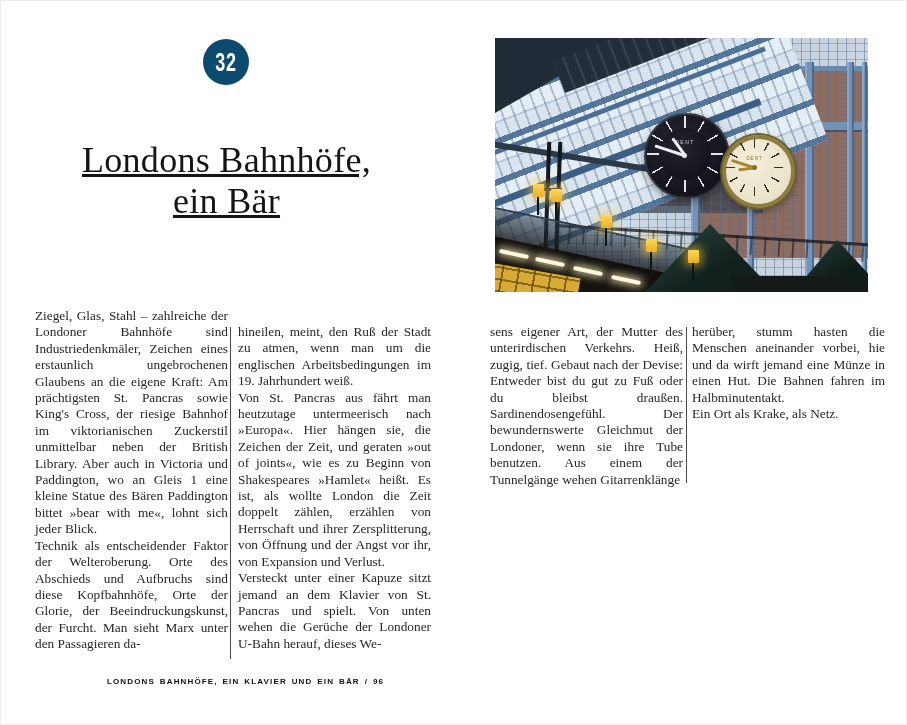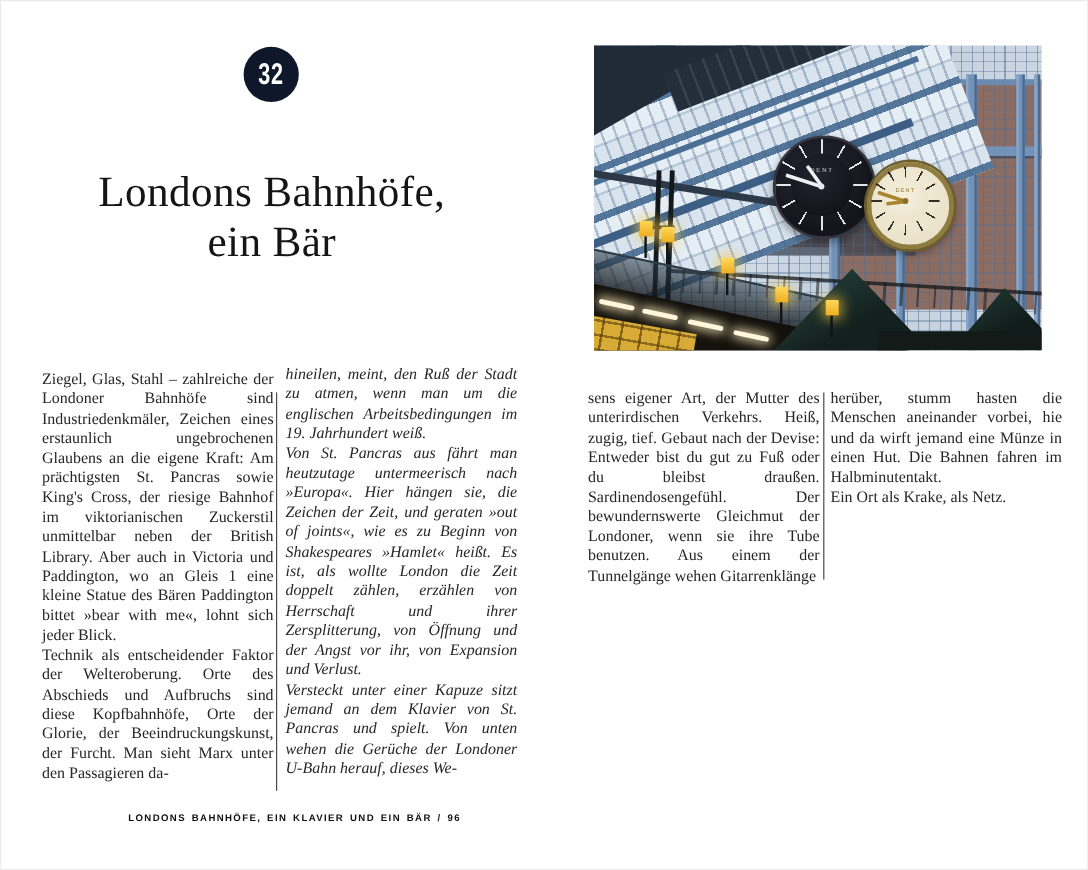--- a/index.html
+++ b/index.html
@@ -4,35 +4,35 @@
 <style>
   html,body{margin:0;padding:0;background:#fff;}
   .spread{position:relative;width:907px;height:725px;background:#ffffff;overflow:hidden;
           box-shadow:inset 0 0 0 1px #ececec;font-family:"Liberation Serif",serif;}
   .page{position:absolute;top:0;height:725px;}
   .page-left{left:0;width:453px;}
   .page-right{left:453px;width:454px;}
 
   
   .chapter-circle{position:absolute;left:203px;top:39px;width:46px;height:46px;border-radius:50%;
-      background:#0f172a;display:flex;align-items:center;justify-content:center;}
+      background:#0c4a6e;display:flex;align-items:center;justify-content:center;}
   .chapter-circle span{color:#fff;font-family:"Liberation Sans",sans-serif;font-weight:700;
       font-size:25px;letter-spacing:1px;transform:scaleX(.72);}
 
   
   .title{position:absolute;left:0;top:140px;width:453px;margin:0;text-align:center;
-      font-weight:400;color:#151515;font-size:36px;line-height:41px;letter-spacing:.3px;}
+      font-weight:400;color:#151515;font-size:36px;line-height:41px;letter-spacing:.3px;text-decoration:underline;}
   .title .tl{display:block;}
 
   
   .col{position:absolute;width:193px;text-align:justify;color:#262626;
       font-size:13.3px;line-height:16.4px;hyphens:auto;}
   .col p{margin:0;}
   .col1{left:35px;top:308px;}
-  .col2{left:238px;top:304px;font-style:italic;}
+  .col2{left:238px;top:324px;}
   .col3{left:37px;top:324px;}   
   .col4{left:239px;top:324px;}
   .rule{position:absolute;width:1px;background:#4a4a4a;}
   .rule-left{left:230px;top:327px;height:332px;}
   .rule-right{left:233px;top:327px;height:156px;}
 
   
   .footer{position:absolute;top:677px;width:375px;text-align:center;color:#101010;
       font-family:"Liberation Sans",sans-serif;font-weight:700;font-size:8px;
       letter-spacing:1.15px;word-spacing:1.5px;}

